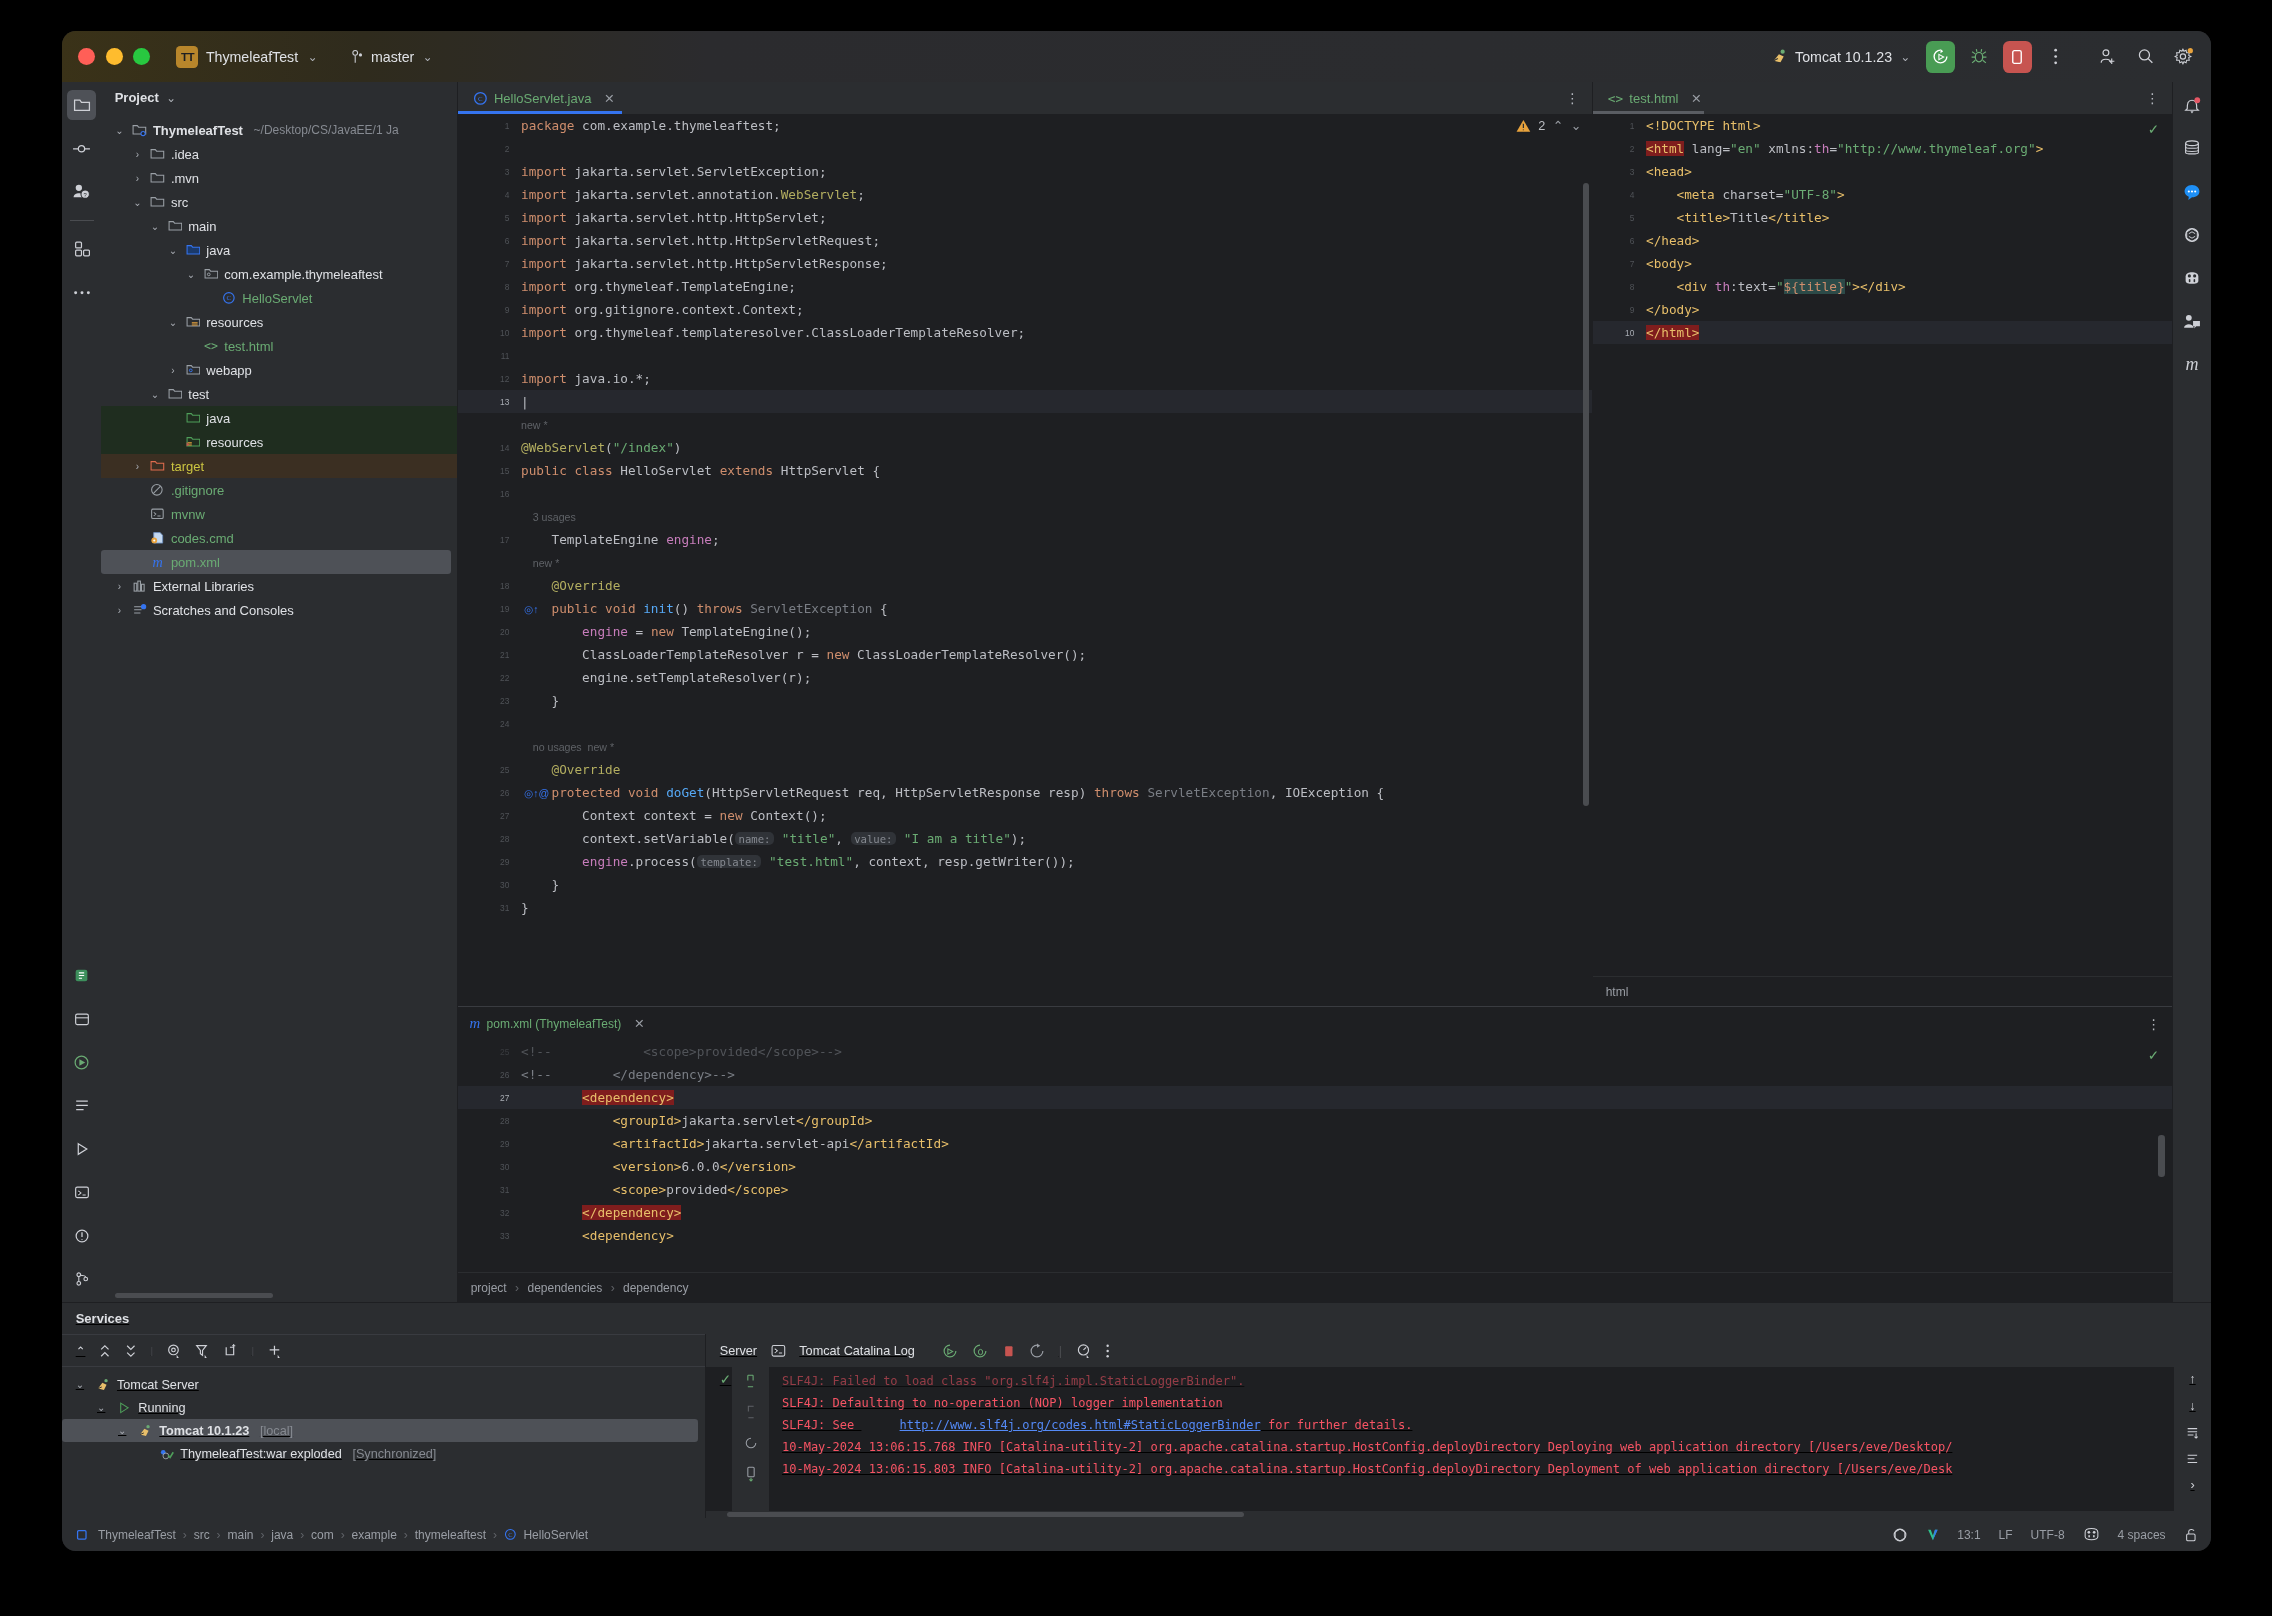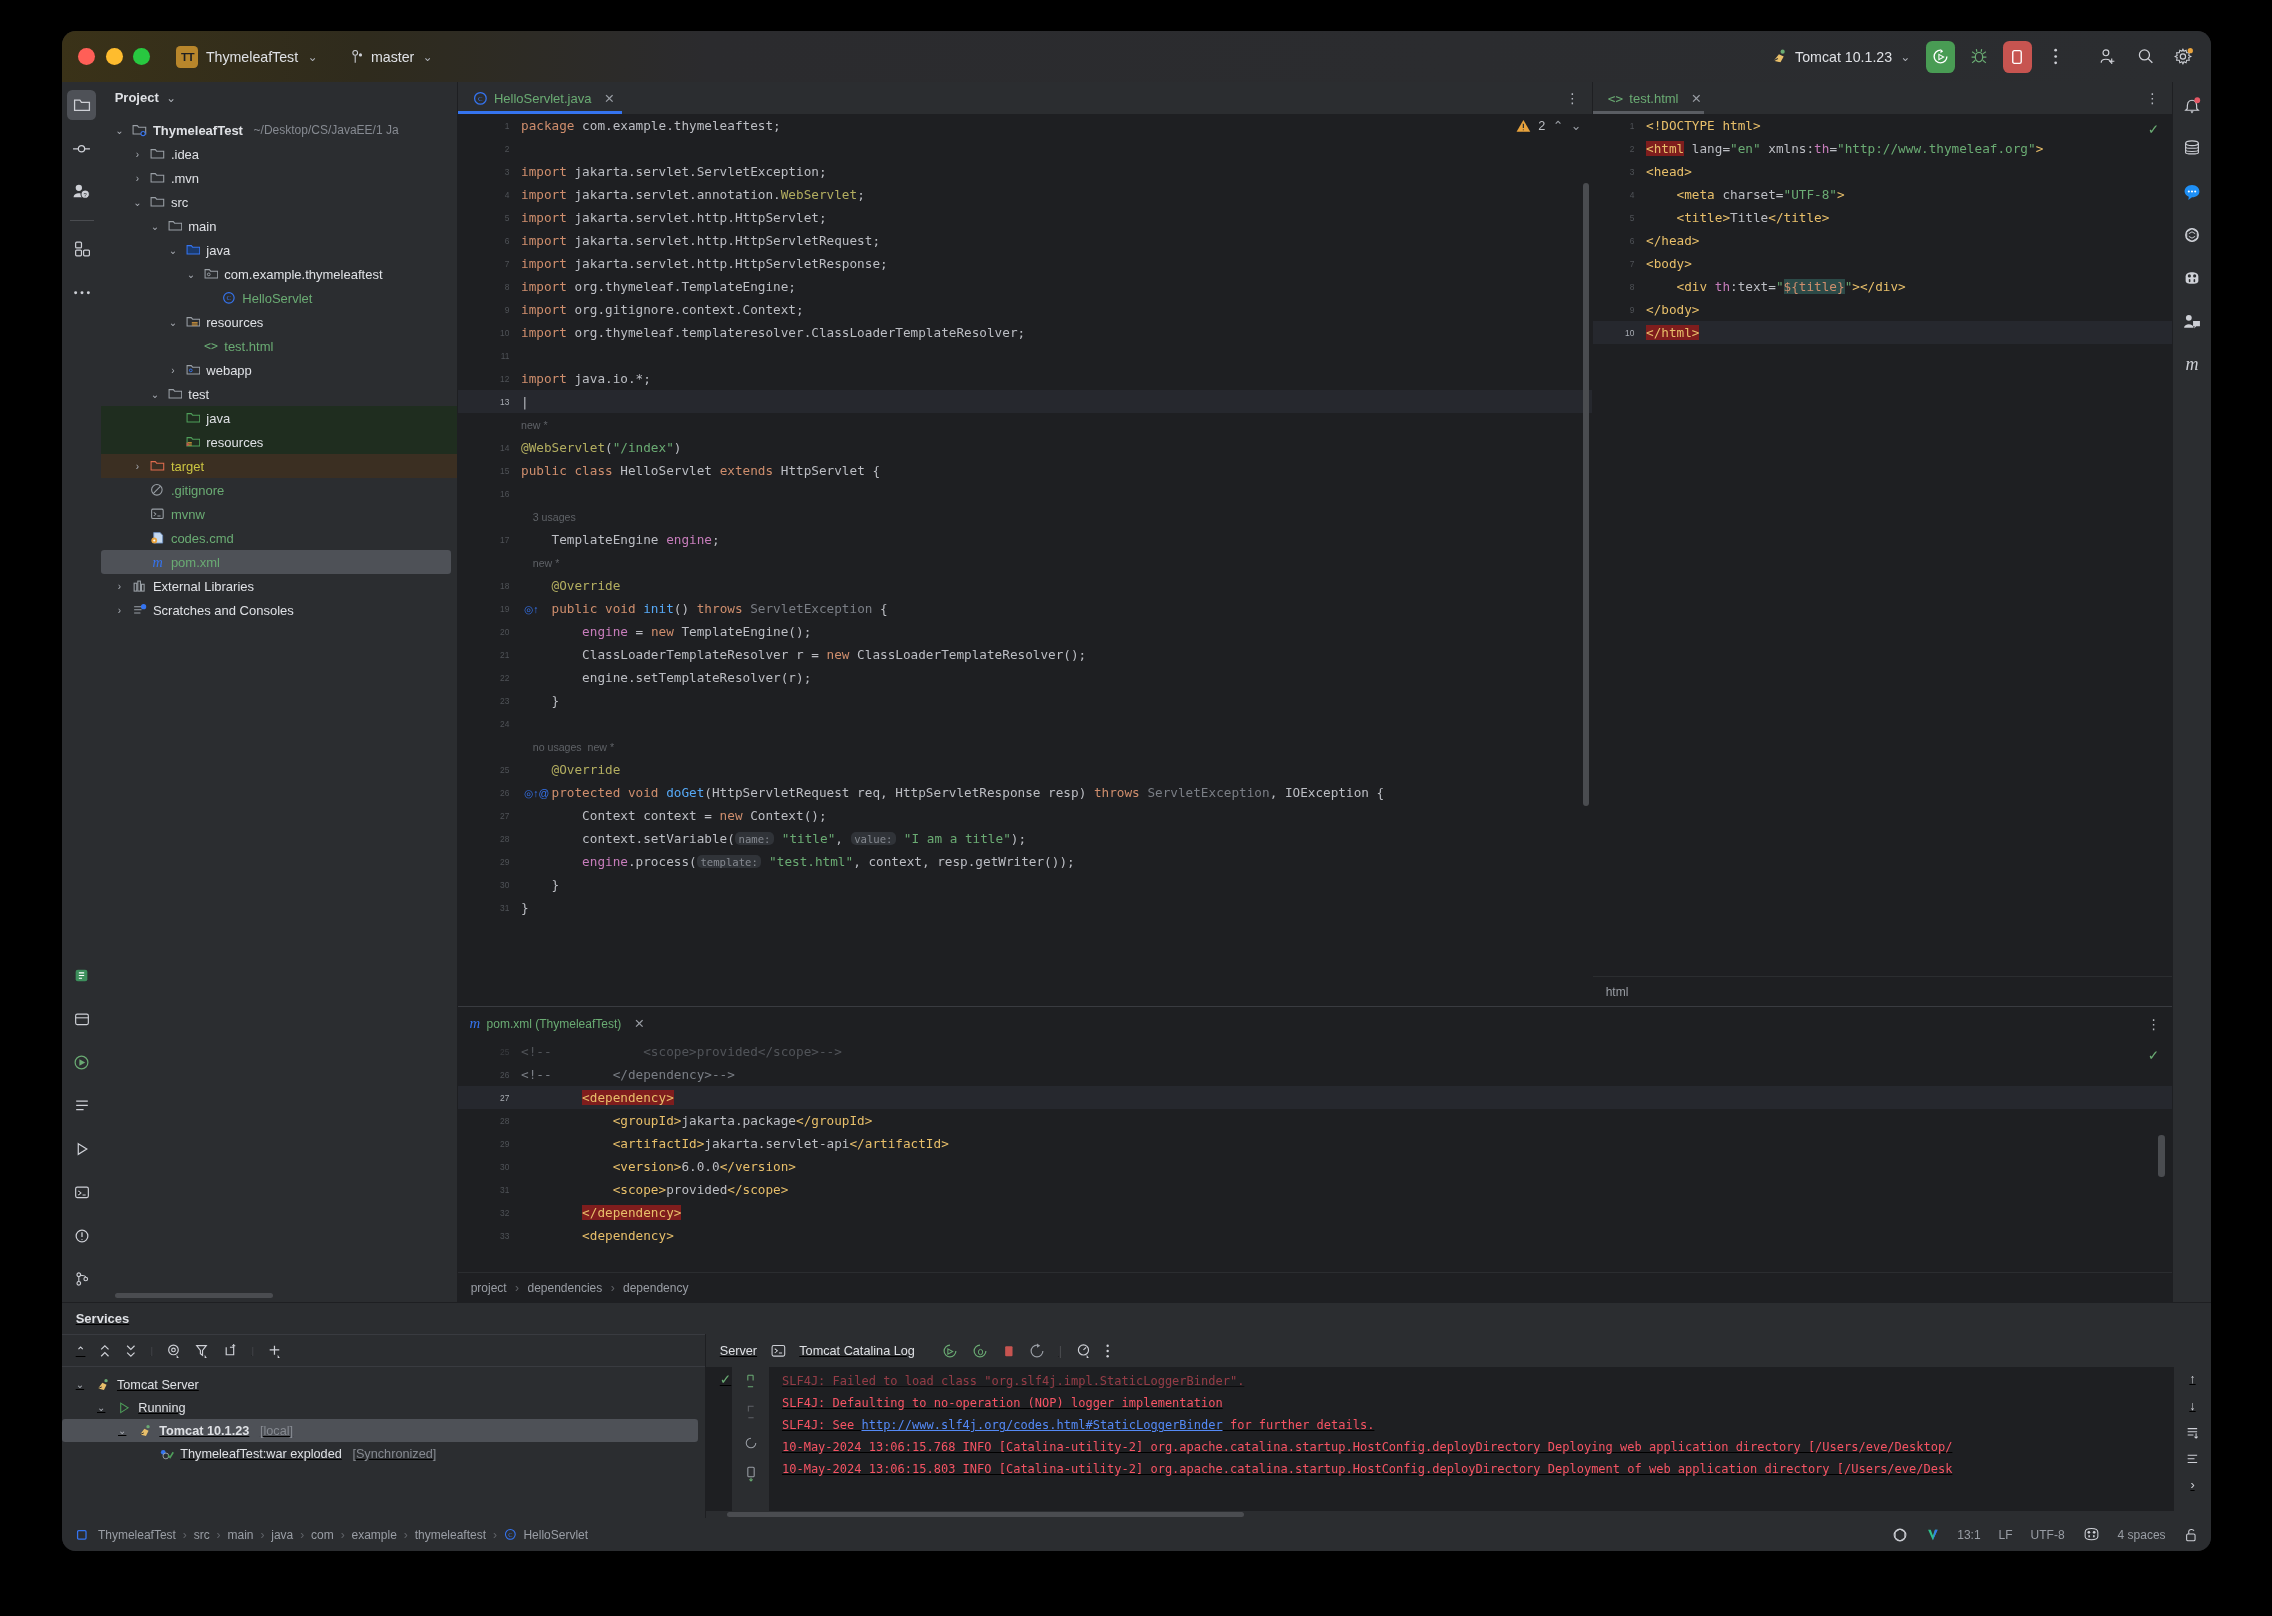--- a/index.html
+++ b/index.html
@@ -129,21 +129,21 @@
   .svc-tree { flex:1; padding-top:6.3px; font-size:12.7px; color:#dfe1e5; overflow:hidden;}
   .svc-node { height:23px; display:flex; align-items:center; gap:5.3px; white-space:nowrap; }
   .svc-node.sel { background:#4e5157; border-radius:3.2px; margin-right:7.4px; }
   .svc-node .dim { color:#868a91; }
   .svc-right { flex:1; display:flex; flex-direction:column; min-width:0;}
   .console-head { height:33px; display:flex; align-items:center; gap:13.7px; padding:0 13.7px; color:#dfe1e5; font-size:12.7px;}
   .console-body { flex:1; position:relative; background:#1e1f22; overflow:hidden; display:flex;}
   .console-gutter { width:39px; flex:0 0 39px; background:#1e1f22; display:flex; flex-direction:column; align-items:center; padding-top:4.2px; gap:11.6px;}
   .console-text { flex:1; padding:3.2px 0 0 7.4px; overflow:hidden;}
   .logline { color:#f75464; font-family:"DejaVu Sans Mono","Liberation Mono",monospace; font-size:12px; line-height:22px; white-space:pre;}
-  .loglink { color:#548af7; text-decoration:underline;}
+  .loglink { color:#548af7; text-decoration:underline;margin-left:38px;}
   .console-side { width:37px; flex:0 0 37px; background:#2b2d30; display:flex; flex-direction:column; align-items:center; padding-top:5.3px; gap:12.7px;}
   .hbar { height:7.4px; background:#2b2d30; position:relative;}
   .hbar i { position:absolute; left:21px; top:1.1px; height:5.3px; width:517px; background:#4a4c50; border-radius:2.6px; display:block;}
   
   .statusbar { height:33px; flex:0 0 33px; background:#2b2d30; display:flex; align-items:center; padding:0 13.7px; gap:10.6px; color:#9a9ea5; font-size:12px;}
   .sb-crumb { display:flex; align-items:center; gap:6.9px; }
   .sb-right { margin-left:auto; display:flex; align-items:center; gap:18px;}
   .sb-sep { color:#5f6267; }
   svg { display:block; }
 </style>
@@ -781,21 +781,21 @@
               <div class="ln">
                 <span class="num" style="width: 63px; flex-basis: 63px;">26</span>
                 <span class="txt code"><span class="cmt">&lt;!--        &lt;/dependency&gt;--&gt;</span></span>
               </div>
               <div class="ln curline">
                 <span class="num cur" style="width: 63px; flex-basis: 63px;">27</span>
                 <span class="txt code"><span class="plain">        </span><span class="tagname matchhl">&lt;dependency&gt;</span></span>
               </div>
               <div class="ln">
                 <span class="num" style="width: 63px; flex-basis: 63px;">28</span>
-                <span class="txt code"><span class="plain">            </span><span class="tagname">&lt;groupId&gt;</span><span class="plain">jakarta.package</span><span class="tagname">&lt;/groupId&gt;</span></span>
+                <span class="txt code"><span class="plain">            </span><span class="tagname">&lt;groupId&gt;</span><span class="plain">jakarta.servlet</span><span class="tagname">&lt;/groupId&gt;</span></span>
               </div>
               <div class="ln">
                 <span class="num" style="width: 63px; flex-basis: 63px;">29</span>
                 <span class="txt code"><span class="plain">            </span><span class="tagname">&lt;artifactId&gt;</span><span class="plain">jakarta.servlet-api</span><span class="tagname">&lt;/artifactId&gt;</span></span>
               </div>
               <div class="ln">
                 <span class="num" style="width: 63px; flex-basis: 63px;">30</span>
                 <span class="txt code"><span class="plain">            </span><span class="tagname">&lt;version&gt;</span><span class="plain">6.0.0</span><span class="tagname">&lt;/version&gt;</span></span>
               </div>
               <div class="ln">

